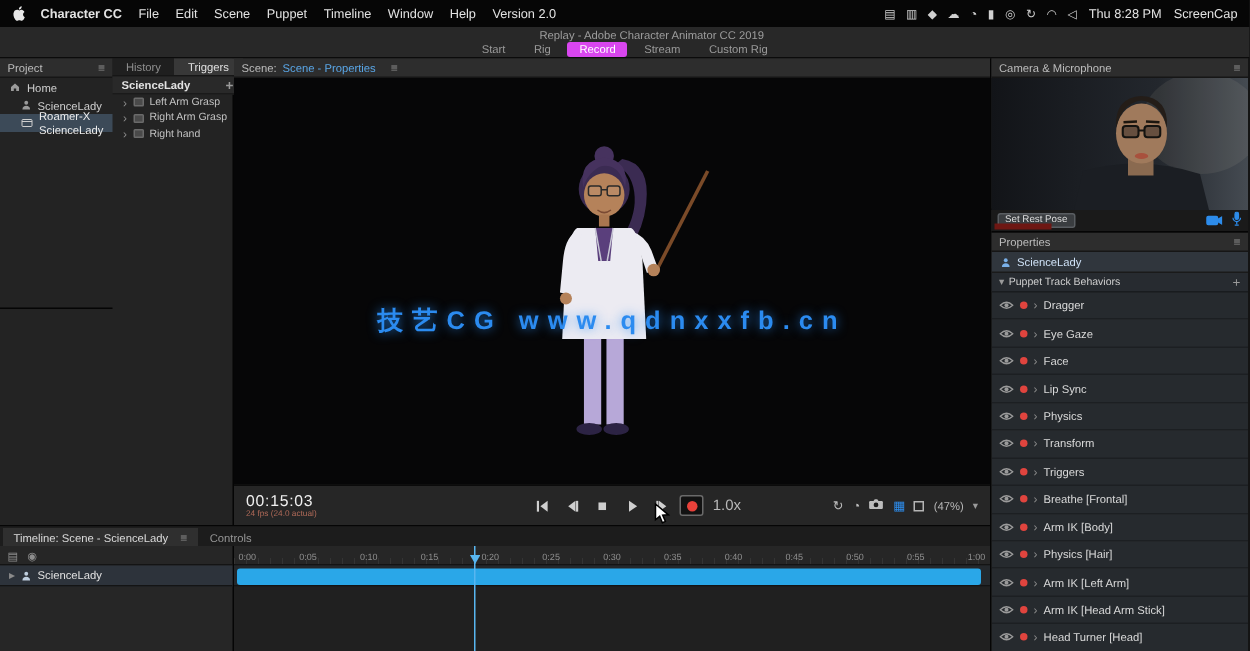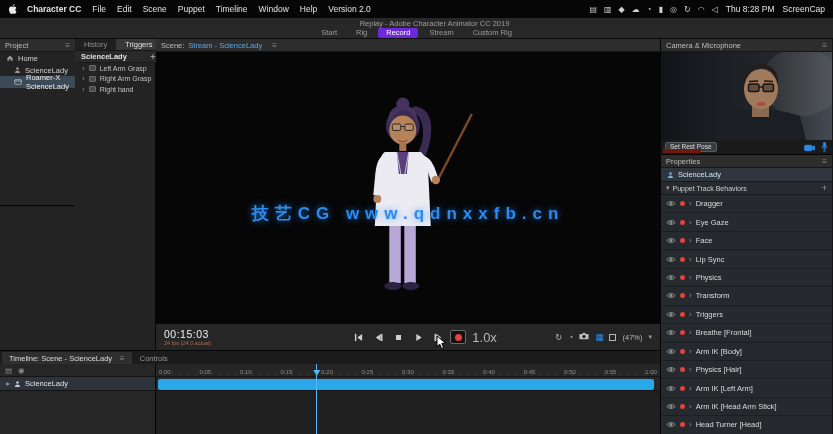--- a/index.html
+++ b/index.html
@@ -16,21 +16,21 @@
   .menubar-right { margin-left:auto; display:flex; align-items:center; gap:8px; }
   .status-icons { display:flex; gap:7px; font-size:8px; color:#d0d0d0; }
   .clock { font-size:8.5px; }
 
   
   .titlebar { height:21px; background:#282828; border-bottom:1px solid #0b0b0b;
     display:flex; flex-direction:column; align-items:center; justify-content:center; }
   .win-title { font-size:7.5px; color:#9d9d9d; line-height:9px;padding-left:36px; }
   .ws-tabs { display:flex; gap:3px; align-items:center;justify-content:space-between; }
   .ws-tab { font-size:7.5px; color:#9a9a9a; padding:0 8px; border-radius:2px; line-height:10px; }
-  .ws-tab.active { background:#6d28d9; color:#fff; }
+  .ws-tab.active { background:#d946ef; color:#fff; }
 
   
   .main { display:flex; height:395px; }
   .left-center { width:661px; display:flex; flex-direction:column; border-right:1px solid #050505; }
   .upper { height:311px; display:flex; min-height:0; }
   .right-col { width:171px; display:flex; flex-direction:column; background:#232323; }
 
   .panel-header { height:13px; background:#2d2d2d; display:flex; align-items:center;
     padding:0 5px; font-size:7.5px; color:#bdbdbd; border-bottom:1px solid #161616; gap:4px; }
   .hamburger { margin-left:auto; color:#8a8a8a; font-size:8px; }
@@ -69,21 +69,21 @@
   .transport { height:27px; background:#262626; border-top:1px solid #0b0b0b;
     display:flex; align-items:center; padding:0 8px; }
   .tc-block { width:128px; }
   .timecode { font-size:10.5px; color:#f0f0f0; letter-spacing:.5px; line-height:11px; }
   .fps { font-size:5.5px; color:#b06a58; }
   .t-center { display:flex; align-items:center; gap:4px; margin:0 auto; }
   .t-btn { width:16px; height:14px; display:flex; align-items:center; justify-content:center; }
   .t-btn svg { fill:#cfcfcf; }
   .record-btn { border:1px solid #6a6a6a; background:#121212; border-radius:2px; }
   .record-dot { width:7px; height:7px; border-radius:50%; background:#e8413a; }
-  .speed { font-size:13px; color:#b8b8b8; margin-left:2px; }
+  .speed { font-size:10px; color:#b8b8b8; margin-left:2px; }
   .t-right { display:flex; align-items:center; gap:6px; color:#bdbdbd; font-size:8.5px; }
   .checkbox { width:7px; height:7px; border:1px solid #b5b5b5; }
   .zoom-level { font-size:7.5px; color:#b8b8b8; }
   .caret { font-size:7px; color:#9a9a9a; }
 
   
   .timeline { height:84px; border-top:1px solid #050505; background:#232323; display:flex; flex-direction:column; }
   .tl-tabs { height:13px; background:#1c1c1c; display:flex; gap:1px; padding-left:2px; align-items:flex-end; }
   .tl-tab { height:12px; display:flex; align-items:center; gap:6px; padding:0 7px; font-size:7.5px; }
   .tl-tab.main { background:#2f2f2f; color:#dcdcdc; }
@@ -245,21 +245,21 @@
             <span class="chev">›</span>
             <span class="keyswatch"></span>
             <span>Right hand</span>
           </div>
         </div>
       </div>
 
       <div class="scene-panel">
         <div class="panel-header">
           <span>Scene:</span>
-          <span class="scene-title-blue">Stream - ScienceLady</span>
+          <span class="scene-title-blue">Scene - Properties</span>
           <span class="hamburger" style="margin-left:6px">≡</span>
         </div>
 
         <div class="viewport">
           <svg class="character" width="140" height="238" viewBox="0 0 140 238">
             <line x1="97" y1="102" x2="131" y2="36" stroke="#7a4a28" stroke-width="2.4"></line>
             <path d="M74 28 Q93 31 90 58 Q88 75 80 85 L75 79 Q84 64 82 50 Q80 36 69 32 Z" fill="#3b2b52"></path>
             <circle cx="62" cy="48" r="17" fill="#3b2b52"></circle>
             <ellipse cx="62" cy="52" rx="13.5" ry="14.5" fill="#b5825a"></ellipse>
             <circle cx="62" cy="26" r="6.5" fill="#46325e"></circle>

